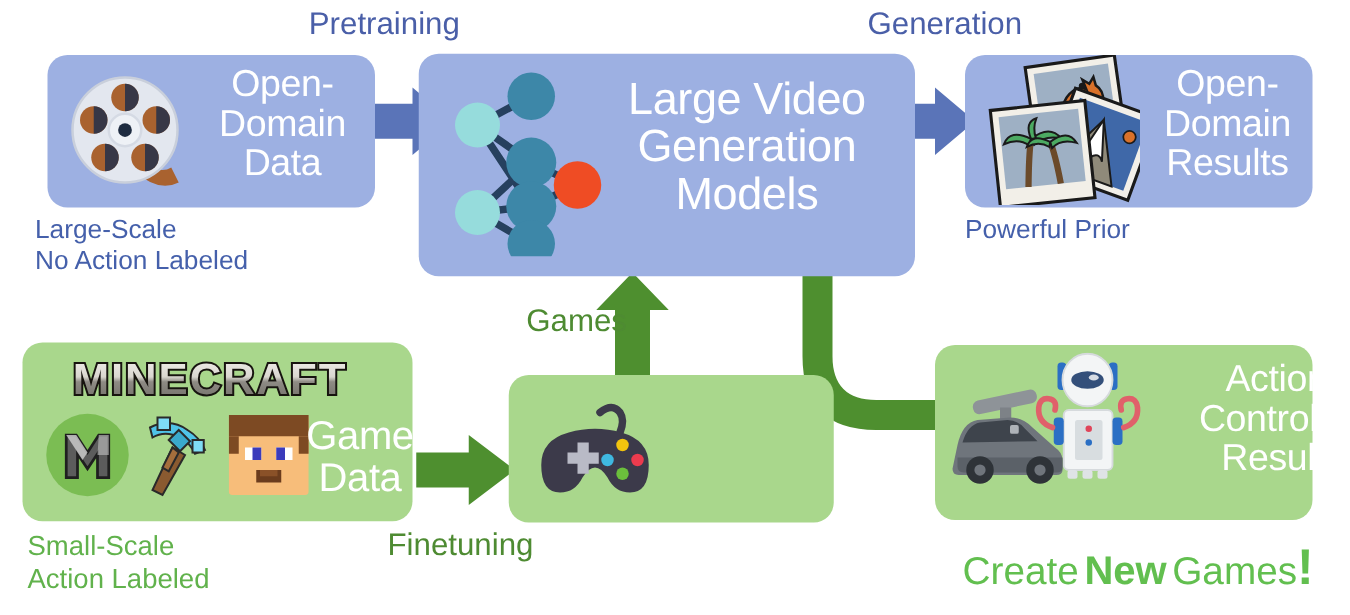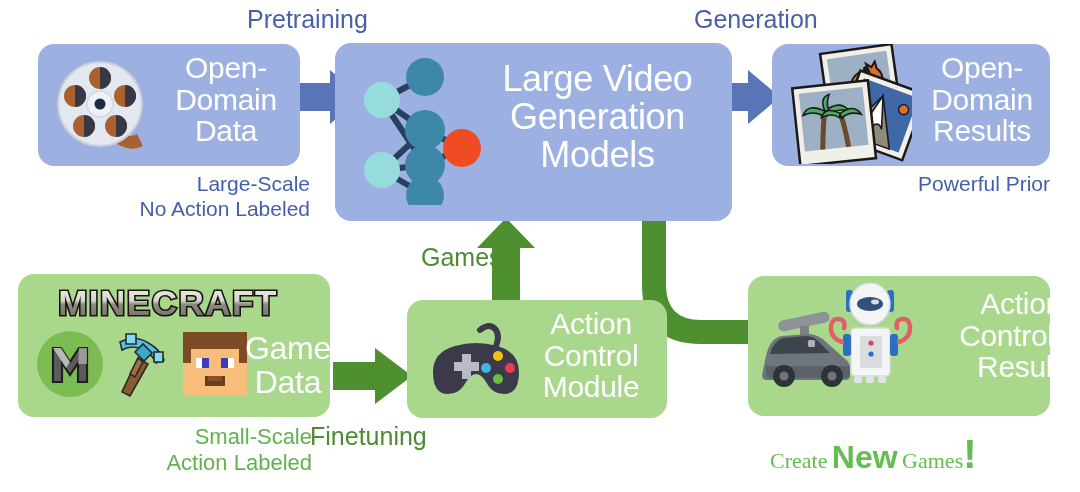--- a/index.html
+++ b/index.html
@@ -14,35 +14,35 @@
   .box { position:absolute; border-radius:16px; }
   .box-blue  { background:#9db0e2; }
   .box-green { background:#a9d78c; }
 
   .box-title {
     position:absolute; color:#ffffff; font-weight:400;
     line-height:1.05; text-align:center; letter-spacing:-0.3px;
   }
 
   .caption {
-    position:absolute; text-align:right; line-height:1.18;
+    position:absolute; text-align:left; line-height:1.18;
     font-weight:400; white-space:pre-line;
   }
   .cap-blue  { color:#4560ab; }
   .cap-green { color:#61b24c; }
 
   .arrow-label { position:absolute; font-weight:400; white-space:nowrap; }
   .lbl-blue  { color:#4a5fa8; }
   .lbl-green { color:#4e8b32; }
 
   svg.layer { position:absolute; left:0; top:0; width:1080px; height:492px; pointer-events:none; }
   svg.icon  { position:absolute; }
 
   .cng { position:absolute; white-space:nowrap; color:#62bf4f; }
-  .cng .small { font-size:22px;font-family:Liberation Serif, serif; }
+  .cng .small { font-size:31px; }
   .cng .big   { font-size:32px; font-weight:700; }
   .cng .bang  { font-size:40px; font-weight:700; }
 </style>
 </head>
 <body>
 
 <div id="stage">
 
   <svg class="layer" viewBox="0 0 1080 492">
 
@@ -238,23 +238,20 @@
   <svg class="icon" style="left:428px; top:316px; width:96px; height:88px;" viewBox="0 0 96 88">
     <path d="M52 14 q10 -8 16 0 q4 6 0 16" stroke="#3c3a4a" stroke-width="6" fill="none" stroke-linecap="round"></path>
     <path d="M27 30 q21 -6 42 0 q22 6 22 26 q0 22 -15 22 q-12 0 -18 -12 q-5 -8 -10 -8 q-5 0 -10 8 q-6 12 -18 12 q-15 0 -15 -22 q0 -20 22 -26 Z" fill="#3c3a4a"></path>
     <path d="M26 46 h8 v-8 h9 v8 h8 v9 h-8 v8 h-9 v-8 h-8 Z" fill="#b9bac6"></path>
     <circle cx="70" cy="40" r="5" fill="#f2c40e"></circle>
     <circle cx="58" cy="52" r="5" fill="#3fb8e0"></circle>
     <circle cx="82" cy="52" r="5" fill="#ec3b4e"></circle>
     <circle cx="70" cy="63" r="5" fill="#6bbf3c"></circle>
   </svg>
 
-  <div class="box-title" style="left:527px; top:308px; width:128px; font-size:30px;">Action
-Control
-Module</div>
 
   <div class="box box-green" style="left:748px; top:276px; width:302px; height:140px;"></div>
 
   <svg class="icon" style="left:760px; top:282px; width:160px; height:130px;" viewBox="0 0 160 130">
 
     <g>
       <rect x="86" y="8" width="7" height="22" rx="3" fill="#2b6fc4"></rect>
       <rect x="127" y="8" width="7" height="22" rx="3" fill="#2b6fc4"></rect>
       <ellipse cx="110" cy="22" rx="20" ry="21" fill="#f3f5f6" stroke="#d6dadd" stroke-width="1.5"></ellipse>
       <ellipse cx="110" cy="22" rx="13" ry="7" fill="#334f7a"></ellipse>

